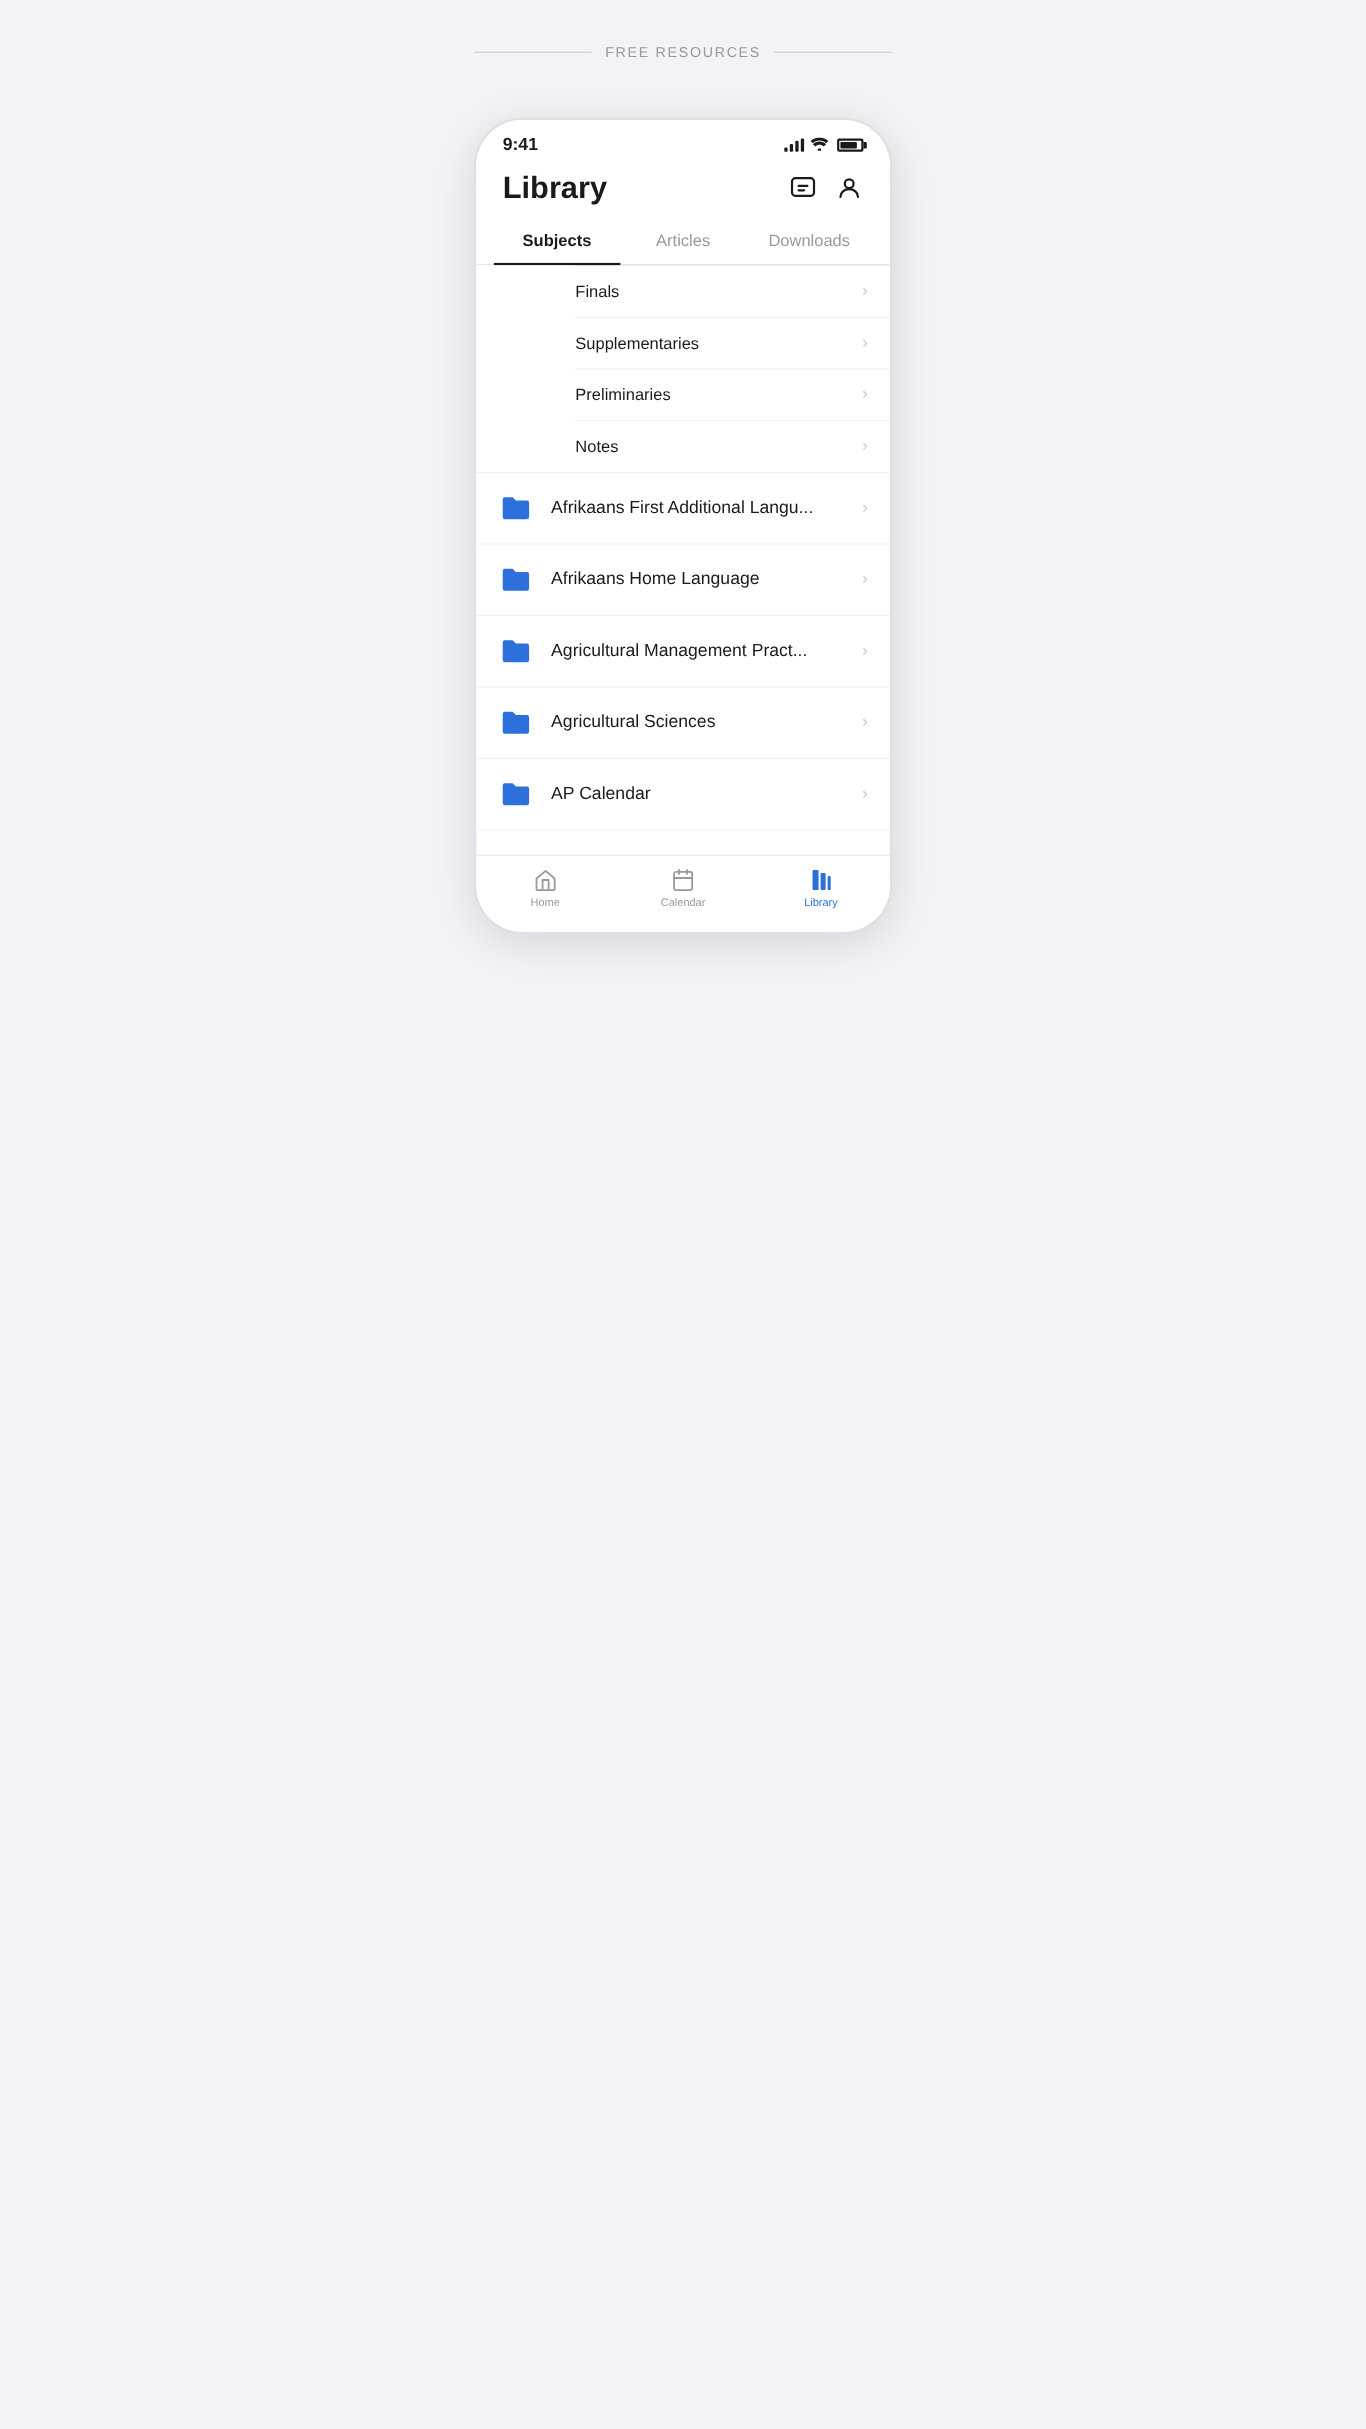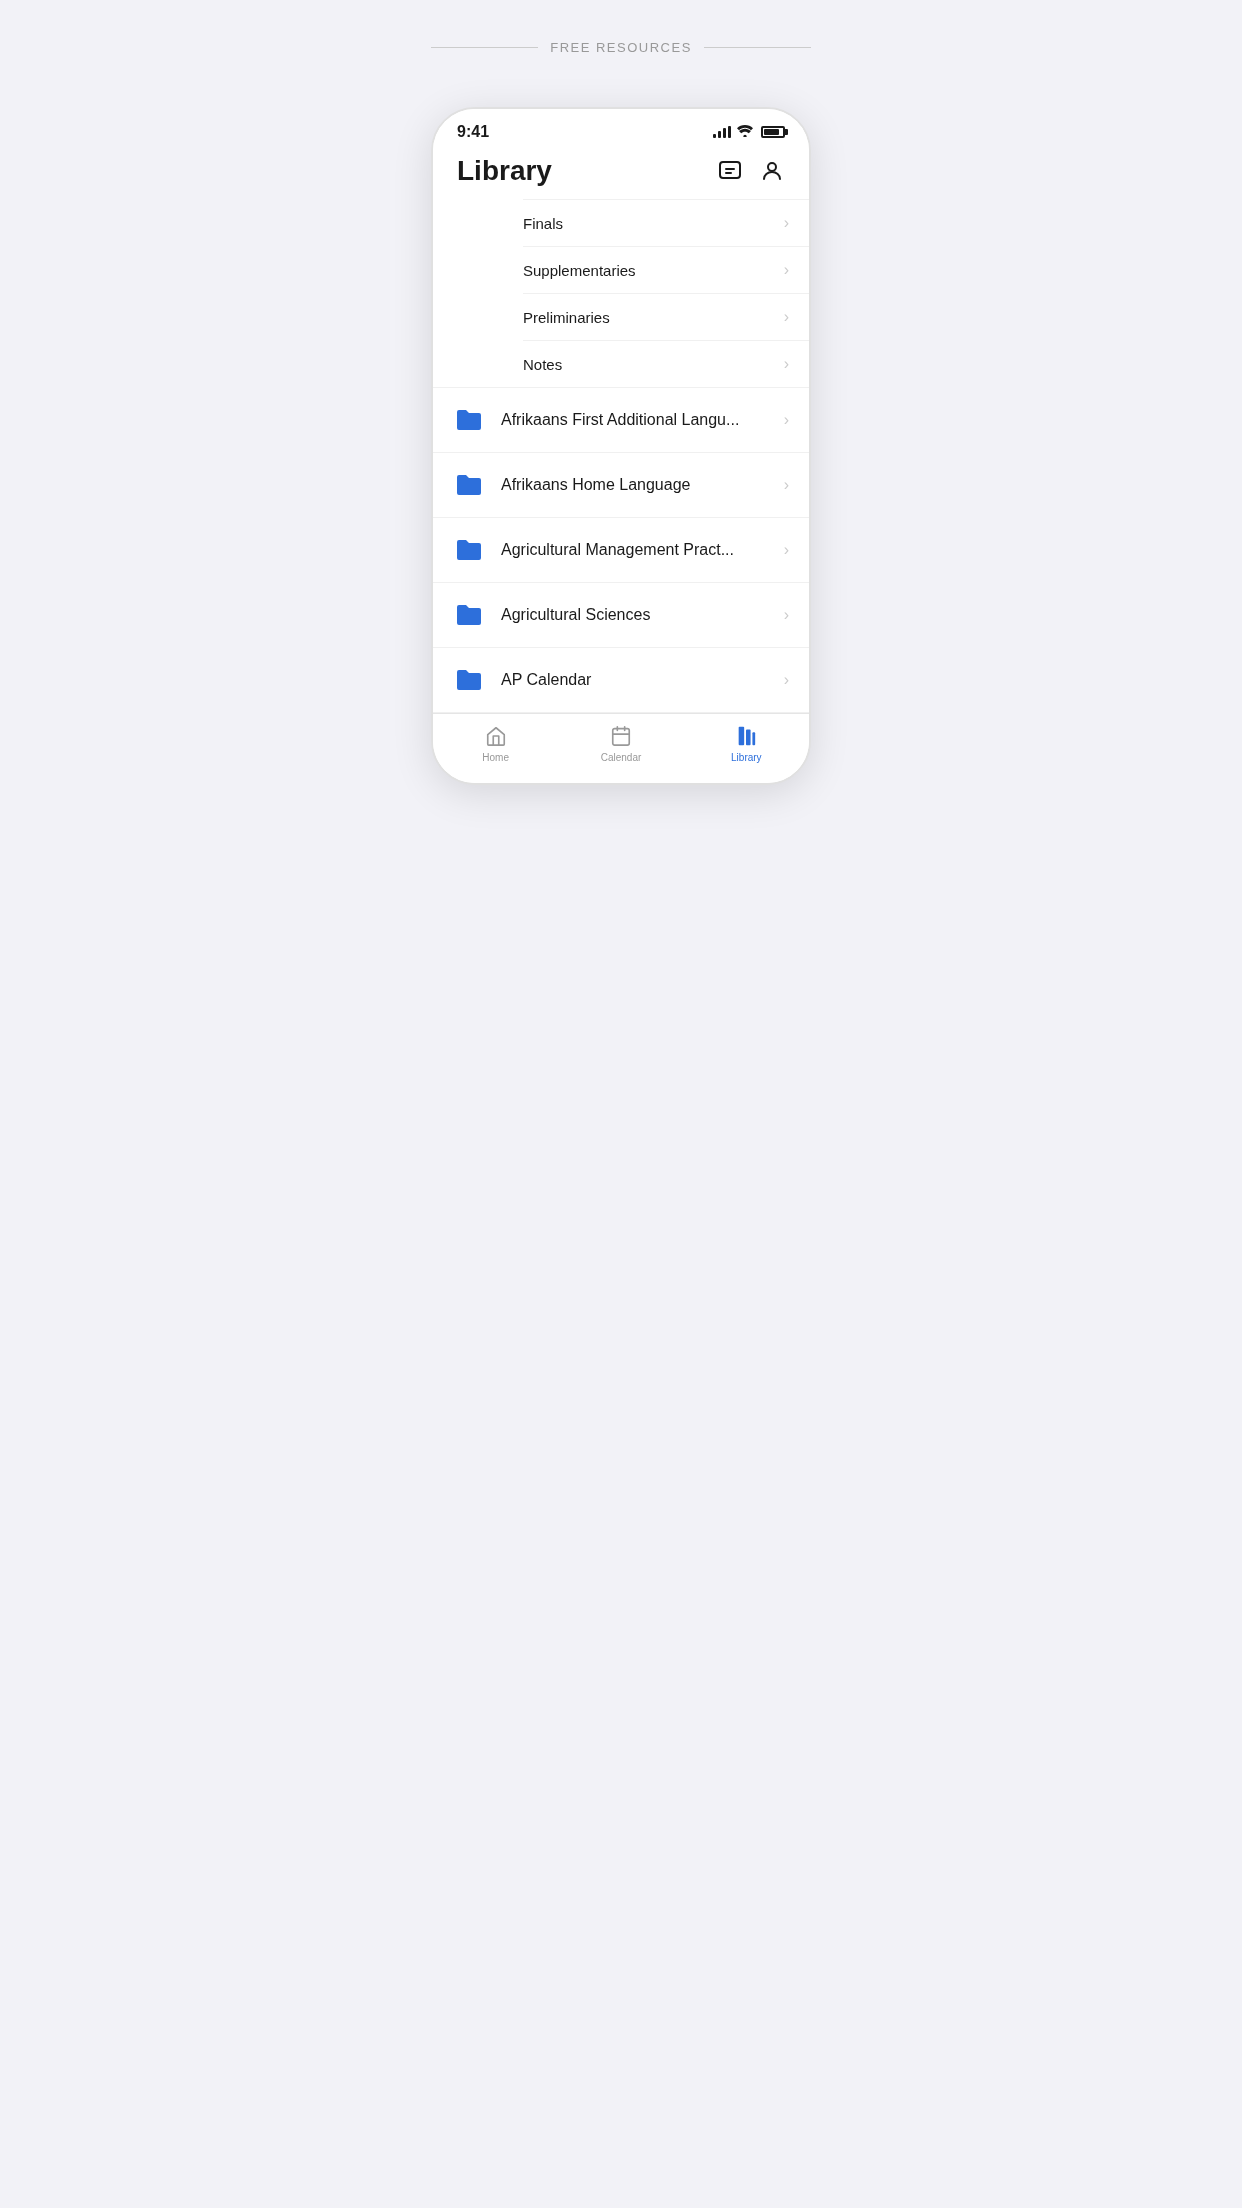--- a/index.html
+++ b/index.html
@@ -235,20 +235,21 @@
       font-size: 15px;
       color: #1a1a1a;
     }
 
     
     .tab-bar {
       display: flex;
       background: #fff;
       border-top: 1px solid #e5e5e5;
       padding: 10px 0 20px;
+      margin-top: 22px;
     }
     .tab-bar-item {
       flex: 1;
       display: flex;
       flex-direction: column;
       align-items: center;
       gap: 4px;
       cursor: pointer;
     }
     .tab-bar-icon {
@@ -320,20 +321,25 @@
         </div>
         <div class="header-icon">
           <svg viewBox="0 0 24 24" fill="none" stroke="currentColor" stroke-width="2" stroke-linecap="round" stroke-linejoin="round">
             <circle cx="12" cy="8" r="4"></circle>
             <path d="M4 20c0-4 3.6-7 8-7s8 3 8 7"></path>
           </svg>
         </div>
       </div>
     </div>
 
+    <div class="tabs">
+      <div class="tab active">Subjects</div>
+      <div class="tab">Articles</div>
+      <div class="tab">Downloads</div>
+    </div>
 
     <div class="content-list">
 
       <div class="subject-item">
         <div class="sub-items">
           <div class="sub-item">
             <span class="sub-item-name">Finals</span>
             <span class="chevron-icon">›</span>
           </div>
           <div class="sub-item">

